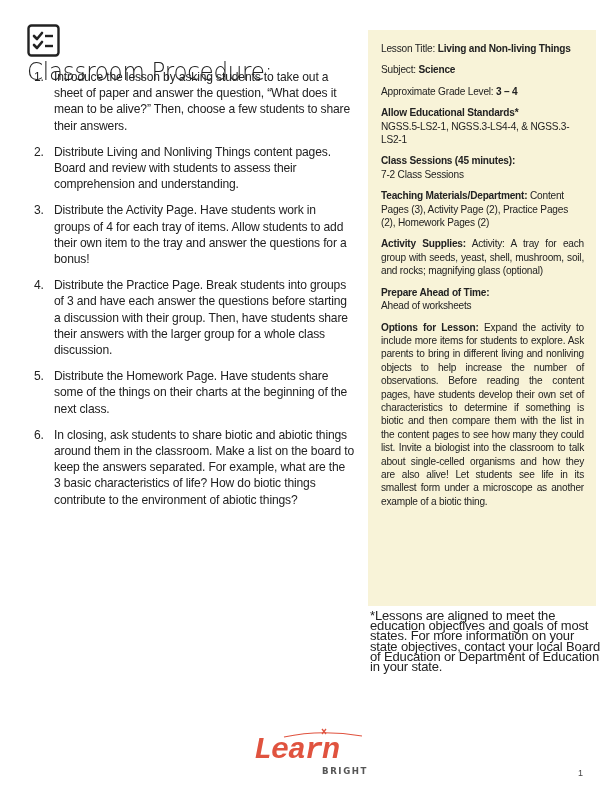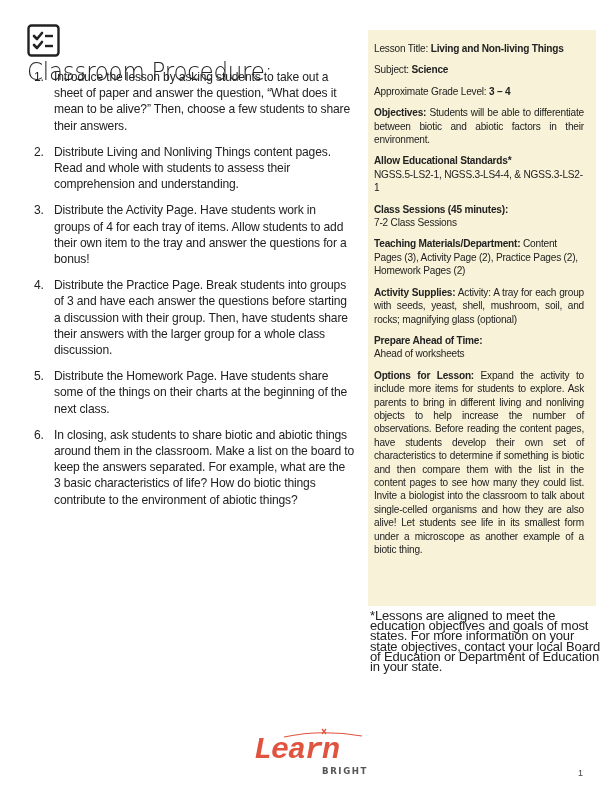--- a/index.html
+++ b/index.html
@@ -5,21 +5,21 @@
   html, body { margin:0; padding:0; }
   body { width:612px; height:792px; background:#ffffff; position:relative; overflow:hidden;
          font-family:"Liberation Sans", sans-serif; color:#222; }
   .title-wrap { position:absolute; left:27px; top:24px; display:flex; align-items:flex-start;flex-direction:column; }
   .title-icon { width:33px; height:33px; margin-right:9px; }
   .title { font-family:"DejaVu Sans", sans-serif; font-size:25px; font-weight:300; color:#222; letter-spacing:-0.3px; transform:scaleX(0.92); transform-origin:left center; white-space:nowrap; }
   .steps { position:absolute; left:28px; top:69px; width:326px; margin:0; padding:0; list-style:none; }
   .steps li { display:flex; font-size:12.1px; line-height:16.2px; margin-bottom:10px; letter-spacing:-0.15px; }
   .steps .num { width:26px; flex:none; padding-left:6px; box-sizing:border-box; }
   .steps .txt { flex:1; }
-  .sidebar { position:absolute; left:368px; top:30px; width:228px; height:576px; background:#f8f3d8; box-sizing:border-box; padding:12px 12px 0 6px; font-size:10.1px; line-height:13.4px; color:#222; letter-spacing:-0.2px; }
+  .sidebar { position:absolute; left:368px; top:30px; width:228px; height:576px; background:#f8f3d8; box-sizing:border-box; padding:12px 12px 0 13px; font-size:10.1px; line-height:13.4px; color:#222; letter-spacing:-0.2px; }
   .sidebar p { margin:0 0 8px 0; }
   .sidebar b { font-weight:bold; }
   .sidebar .just { text-align:justify; }
   .footnote { position:absolute; left:370px; top:611px; width:232px; font-size:13px; line-height:10.2px; color:#222; letter-spacing:-0.15px; }
   .logo { position:absolute; left:254px; top:733px; width:104px; height:48px; }
   .logo-learn { position:absolute; left:0; top:0; font-family:Liberation Mono, monospace; font-style:italic; font-weight:bold; font-size:30px; color:#e0533f; letter-spacing:-1px; }
   .logo-bright { position:absolute; left:31px; top:33px; font-family:"DejaVu Sans", sans-serif; font-weight:bold; font-size:8.6px; letter-spacing:1.6px; color:#555;margin-left:37px; }
   .logo-swoosh { position:absolute; left:22px; top:-6px; width:90px; height:12px; }
   .page-num { position:absolute; left:578px; top:768px; font-size:9px; color:#444; }
 </style>
@@ -37,21 +37,21 @@
   <span class="title">Classroom Procedure:</span>
 </div>
 
 <ol class="steps">
   <li>
       <span class="num">1.</span>
       <span class="txt">Introduce the lesson by asking students to take out a sheet of paper and answer the question, “What does it mean to be alive?” Then, choose a few students to share their answers.</span>
     </li>
   <li>
       <span class="num">2.</span>
-      <span class="txt">Distribute Living and Nonliving Things content pages. Read and whole with students to assess their comprehension and understanding.</span>
+      <span class="txt">Distribute Living and Nonliving Things content pages. Board and review with students to assess their comprehension and understanding.</span>
     </li>
   <li>
       <span class="num">3.</span>
       <span class="txt">Distribute the Activity Page. Have students work in groups of 4 for each tray of items. Allow students to add their own item to the tray and answer the questions for a bonus!</span>
     </li>
   <li>
       <span class="num">4.</span>
       <span class="txt">Distribute the Practice Page. Break students into groups of 3 and have each answer the questions before starting a discussion with their group. Then, have students share their answers with the larger group for a whole class discussion.</span>
     </li>
   <li>
@@ -61,21 +61,20 @@
   <li>
       <span class="num">6.</span>
       <span class="txt">In closing, ask students to share biotic and abiotic things around them in the classroom. Make a list on the board to keep the answers separated. For example, what are the 3 basic characteristics of life? How do biotic things contribute to the environment of abiotic things?</span>
     </li>
 </ol>
 
 <div class="sidebar">
   <p><span>Lesson Title: </span><b>Living and Non-living Things</b></p>
   <p><span>Subject: </span><b>Science</b></p>
   <p><span>Approximate Grade Level: </span><b>3 – 4</b></p>
-  <p class="just"><b>Objectives:</b><span> Students will be able to differentiate between biotic and abiotic factors in their environment.</span></p>
   <p><b>Allow Educational Standards*</b><br><span>NGSS.5-LS2-1, NGSS.3-LS4-4, &amp; NGSS.3-LS2-1</span></p>
   <p><b>Class Sessions (45 minutes):</b><br><span>7-2 Class Sessions</span></p>
   <p><b>Teaching Materials/Department:</b><span> Content Pages (3), Activity Page (2), Practice Pages (2), Homework Pages (2)</span></p>
   <p class="just"><b>Activity Supplies:</b><span> Activity: A tray for each group with seeds, yeast, shell, mushroom, soil, and rocks; magnifying glass (optional)</span></p>
   <p><b>Prepare Ahead of Time:</b><br><span>Ahead of worksheets</span></p>
   <p class="just"><b>Options for Lesson:</b><span> Expand the activity to include more items for students to explore. Ask parents to bring in different living and nonliving objects to help increase the number of observations. Before reading the content pages, have students develop their own set of characteristics to determine if something is biotic and then compare them with the list in the content pages to see how many they could list. Invite a biologist into the classroom to talk about single-celled organisms and how they are also alive! Let students see life in its smallest form under a microscope as another example of a biotic thing.</span></p>
 </div>
 
 <div class="footnote">*Lessons are aligned to meet the education objectives and goals of most states. For more information on your state objectives, contact your local Board of Education or Department of Education in your state.</div>
 

